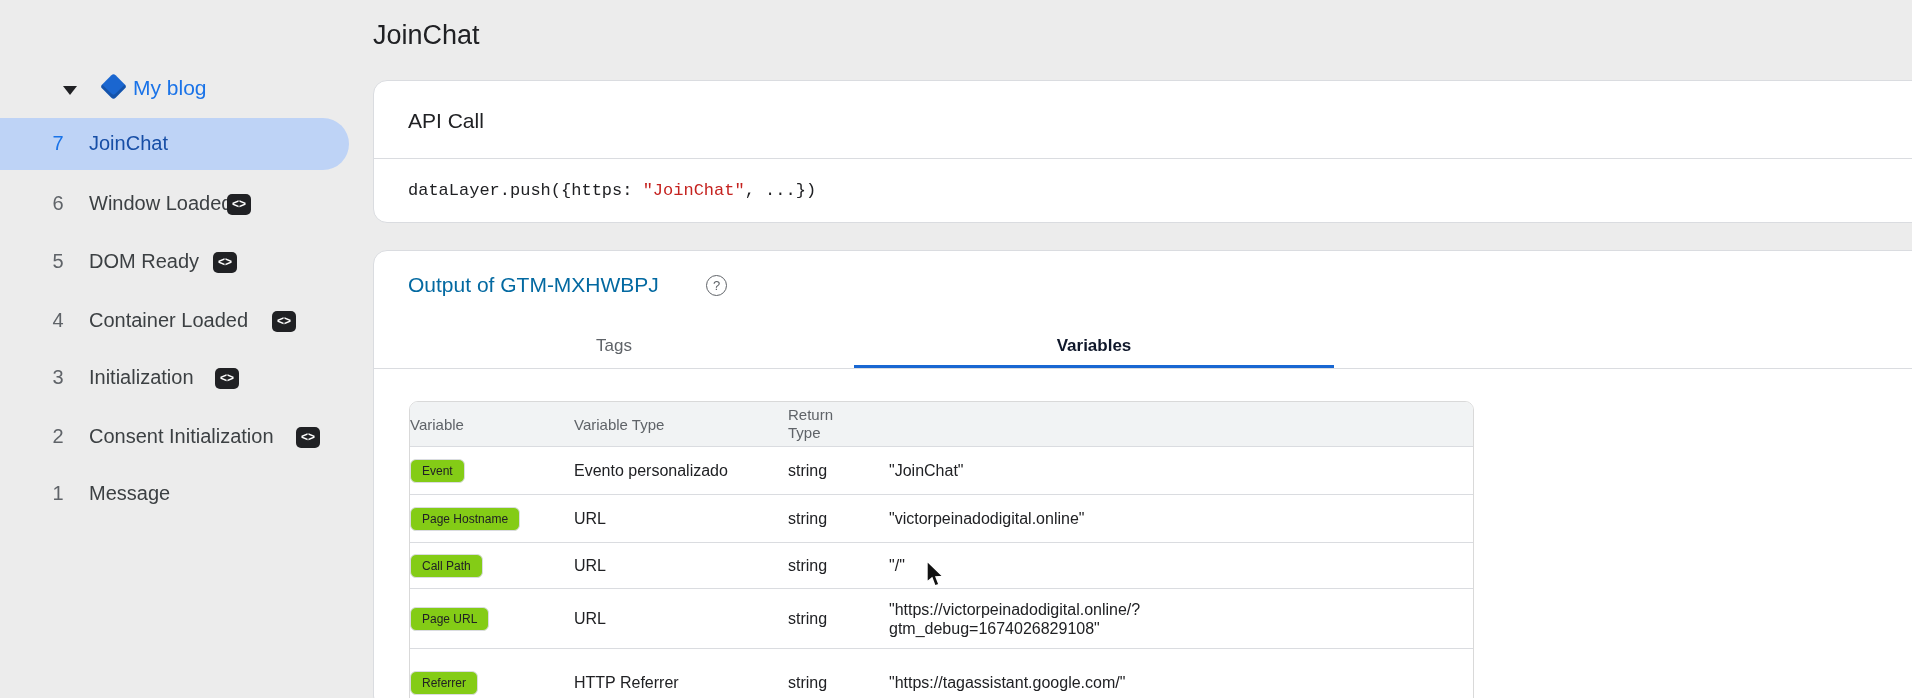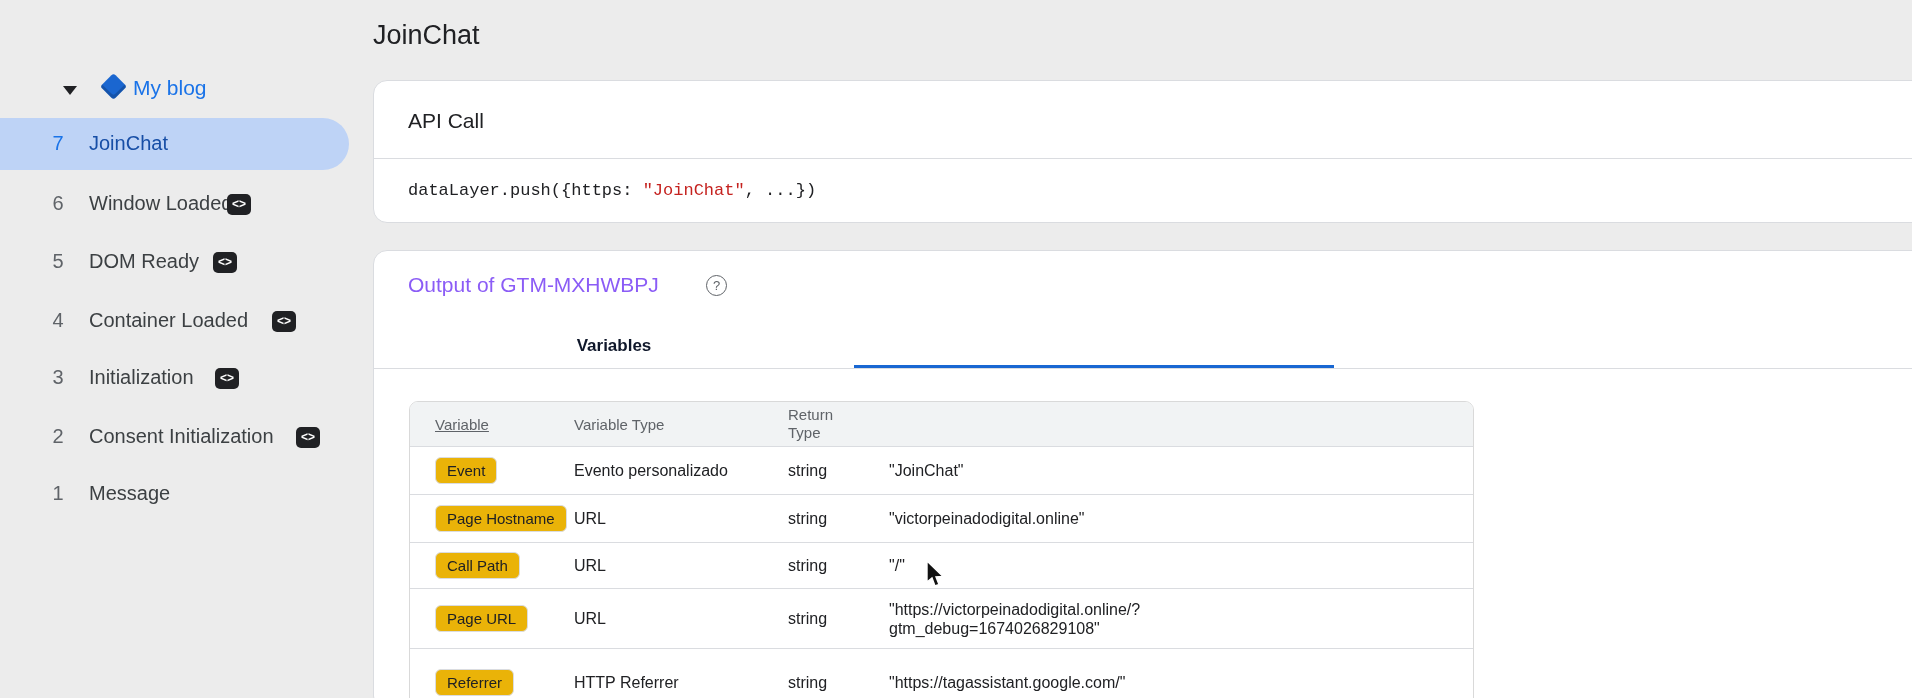--- a/index.html
+++ b/index.html
@@ -27,41 +27,41 @@
   .main-title{position:absolute;left:373px;top:20px;font-size:27px;color:#202124;}
 
   .card{position:absolute;left:373px;width:1560px;background:#fff;border:1px solid #dadce0;border-radius:14px;box-sizing:border-box;}
   .card1{top:80px;height:143px;}
   .card1-header{position:absolute;left:0;top:0;width:100%;height:78px;border-bottom:1px solid #dadce0;box-sizing:border-box;}
   .card1-title{position:absolute;left:34px;top:28px;font-size:21px;color:#202124;}
   .api-code{position:absolute;left:34px;top:100px;font-family:"Liberation Mono", monospace;font-size:17px;color:#202124;white-space:pre;}
   .code-red{color:#c5221f;}
 
   .card2{top:250px;height:460px;}
-  .card2-title{position:absolute;left:34px;top:22px;font-size:21px;color:#8b5cf6;}
+  .card2-title{position:absolute;left:34px;top:22px;font-size:21px;color:#0369a1;}
   .help-icon{position:absolute;left:332px;top:24px;width:19px;height:19px;border:1.5px solid #5f6368;border-radius:50%;color:#5f6368;font-size:13px;text-align:center;line-height:19px;cursor:pointer;}
   .tabs{position:absolute;left:0;top:78px;width:1440px;height:40px;display:flex;}
   .tab{width:480px;text-align:center;font-size:17px;color:#5f6368;padding-top:7px;box-sizing:border-box;cursor:pointer;}
   .tab.active{color:#0f172a;font-weight:bold;}
   .tab-underline{position:absolute;left:480px;top:114px;width:480px;height:3px;background:#1967d2;}
   .tabs-divider{position:absolute;left:0;top:117px;width:100%;height:1px;background:#dadce0;}
 
   
   .vtable{position:absolute;left:35px;top:150px;width:1065px;border:1px solid #d9d9d9;border-radius:9px;background:#fff;box-sizing:border-box;overflow:hidden;}
   .vrow{position:relative;display:flex;align-items:center;border-top:1px solid #dadce0;box-sizing:border-box;}
   .vrow.vhead{border-top:none;background:#f1f3f4;height:44px;align-items:center;}
   .vcell{box-sizing:border-box;}
-  .c1{width:164px;padding-left:25px;text-decoration:underline;}
+  .c1{width:164px;}
   .c2{width:214px;}
   .c3{width:101px;}
   .c4{width:560px;}
   .vhead .vcell{font-size:15px;color:#5f6368;}
   .vhead .c3 div{width:62px;line-height:18px;}
   .vcell{font-size:16px;color:#202124;}
-  .chip{display:inline-block;border:1px solid #dadce0;border-radius:6px;background:#eab308;padding:4px 11px;font-size:15px;color:#202124;cursor:pointer;white-space:nowrap;}
+  .chip{display:inline-block;border:1px solid #dadce0;border-radius:6px;background:#84cc16;padding:4px 11px;font-size:12px;color:#202124;cursor:pointer;white-space:nowrap;}
   .val{width:340px;line-height:19px;overflow-wrap:break-word;word-break:break-word;}
 
   
   .cursor{position:absolute;left:925px;top:560px;width:22px;height:30px;}
 </style>
 </head>
 <body>
 
 <div id="screen">
 
@@ -124,20 +124,21 @@
       <div class="card1-title">API Call</div>
     </div>
     <div class="api-code"><span>dataLayer.push({https: </span><span class="code-red">"JoinChat"</span><span>, ...})</span></div>
   </div>
 
   <div class="card card2">
     <div class="card2-title">Output of GTM-MXHWBPJ</div>
     <div class="help-icon">?</div>
 
     <div class="tabs">
+      <div class="tab">Tags</div>
       <div class="tab active">Variables</div>
     </div>
     <div class="tab-underline"></div>
     <div class="tabs-divider"></div>
 
     <div class="vtable">
       <div class="vrow vhead">
         <div class="vcell c1">Variable</div>
         <div class="vcell c2">Variable Type</div>
         <div class="vcell c3">

